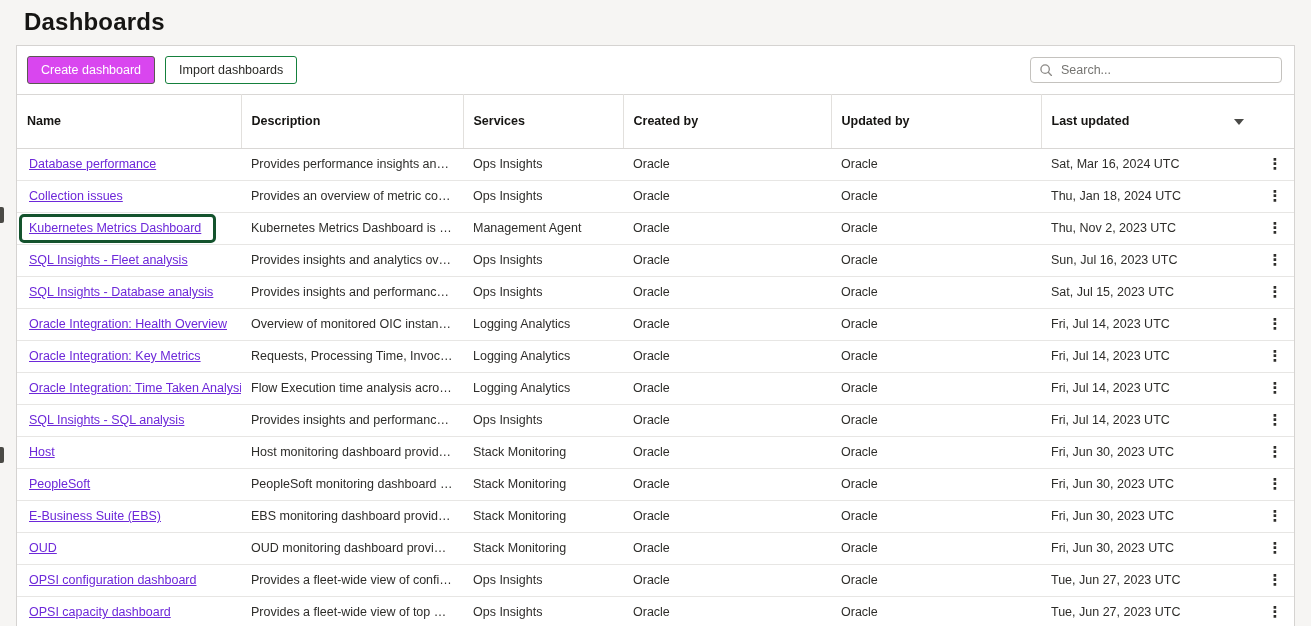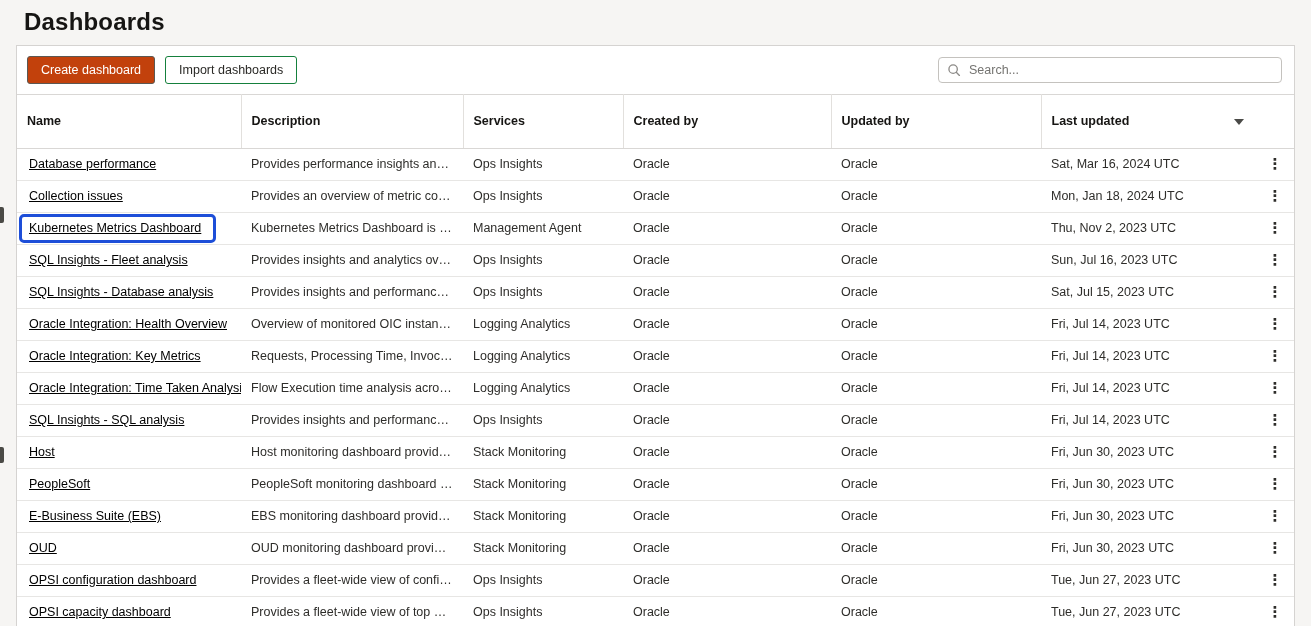--- a/index.html
+++ b/index.html
@@ -19,24 +19,24 @@
   .panel {
     position:absolute; left:16px; top:45px; width:1279px;
     background:#ffffff; border:1px solid #d5d3d1;
   }
   
   .toolbar { display:flex; align-items:center; padding:10px 10px; }
   .btn {
     font-family:inherit; font-size:12.5px; line-height:14px;
     padding:6px 13px; border-radius:3px; cursor:pointer;
   }
-  .btn-primary { background:#c2410c; border:1px solid #5b5853; color:#ffffff; }
+  .btn-primary { background:#d946ef; border:1px solid #5b5853; color:#ffffff; }
   .btn-secondary { background:#ffffff; border:1px solid #15803d; color:#2b2a27; margin-left:10px; }
   .search-box {
-    margin-left:auto; margin-right:2px; width:344px; height:26px;
+    margin-left:auto; margin-right:2px; width:252px; height:26px;
     border:1px solid #c4c2be; border-radius:4px; background:#fff;
     display:flex; align-items:center; padding:0 8px; gap:6px;
   }
   .search-box input {
     border:none; outline:none; background:transparent; flex:1;
     font-family:inherit; font-size:12.5px; color:#161513;
   }
   .search-box input::placeholder { color:#757471; }
   
   table { width:100%; border-collapse:collapse; table-layout:fixed; }
@@ -54,24 +54,24 @@
     border-top:6px solid #4a4a47; margin-right:2px;
   }
   tbody td {
     padding:7.5px 10px; line-height:15px; border-top:1px solid #e7e6e4;
     white-space:nowrap; overflow:hidden; text-overflow:ellipsis;
     color:#2e2d2a; font-size:12.5px; vertical-align:middle;
   }
   tbody tr:first-child td { border-top:none; }
   table { border-bottom:1px solid #e7e6e4; }
   td.td-name { padding-left:12px; }
-  a.name-link { color:#000000; cursor:pointer; }
+  a.name-link { color:#6d28d9; cursor:pointer; }
   .name-wrap { display:inline-block; }
   .name-wrap.hl {
-    border:3px solid #1d4ed8; border-radius:5px;
+    border:3px solid #14532d; border-radius:5px;
     padding:4px 12px 4px 7px; margin:-8px 0 -8px -10px;
   }
   td.td-actions { text-align:center; padding-left:2px; padding-right:2px; overflow:visible; }
   .kebab {
     display:inline-block; font-size:15px; font-weight:700; color:#2e2d2a;
     line-height:14px; cursor:pointer; padding:0 6px;
   }
   
   .panel-footer {
     display:flex; align-items:center; justify-content:flex-end;
@@ -144,21 +144,21 @@
   </tr>
 
   <tr>
     <td class="td-name">
       <span class="name-wrap"><a href="#" class="name-link">Collection issues</a></span>
     </td>
     <td>Provides an overview of metric collect…</td>
     <td>Ops Insights</td>
     <td>Oracle</td>
     <td>Oracle</td>
-    <td>Mon, Jan 18, 2024 UTC</td>
+    <td>Thu, Jan 18, 2024 UTC</td>
     <td class="td-actions"><span class="kebab">⋮</span></td>
   </tr>
 
   <tr>
     <td class="td-name">
       <span class="name-wrap hl"><a href="#" class="name-link">Kubernetes Metrics Dashboard</a></span>
     </td>
     <td>Kubernetes Metrics Dashboard is a s…</td>
     <td>Management Agent</td>
     <td>Oracle</td>

